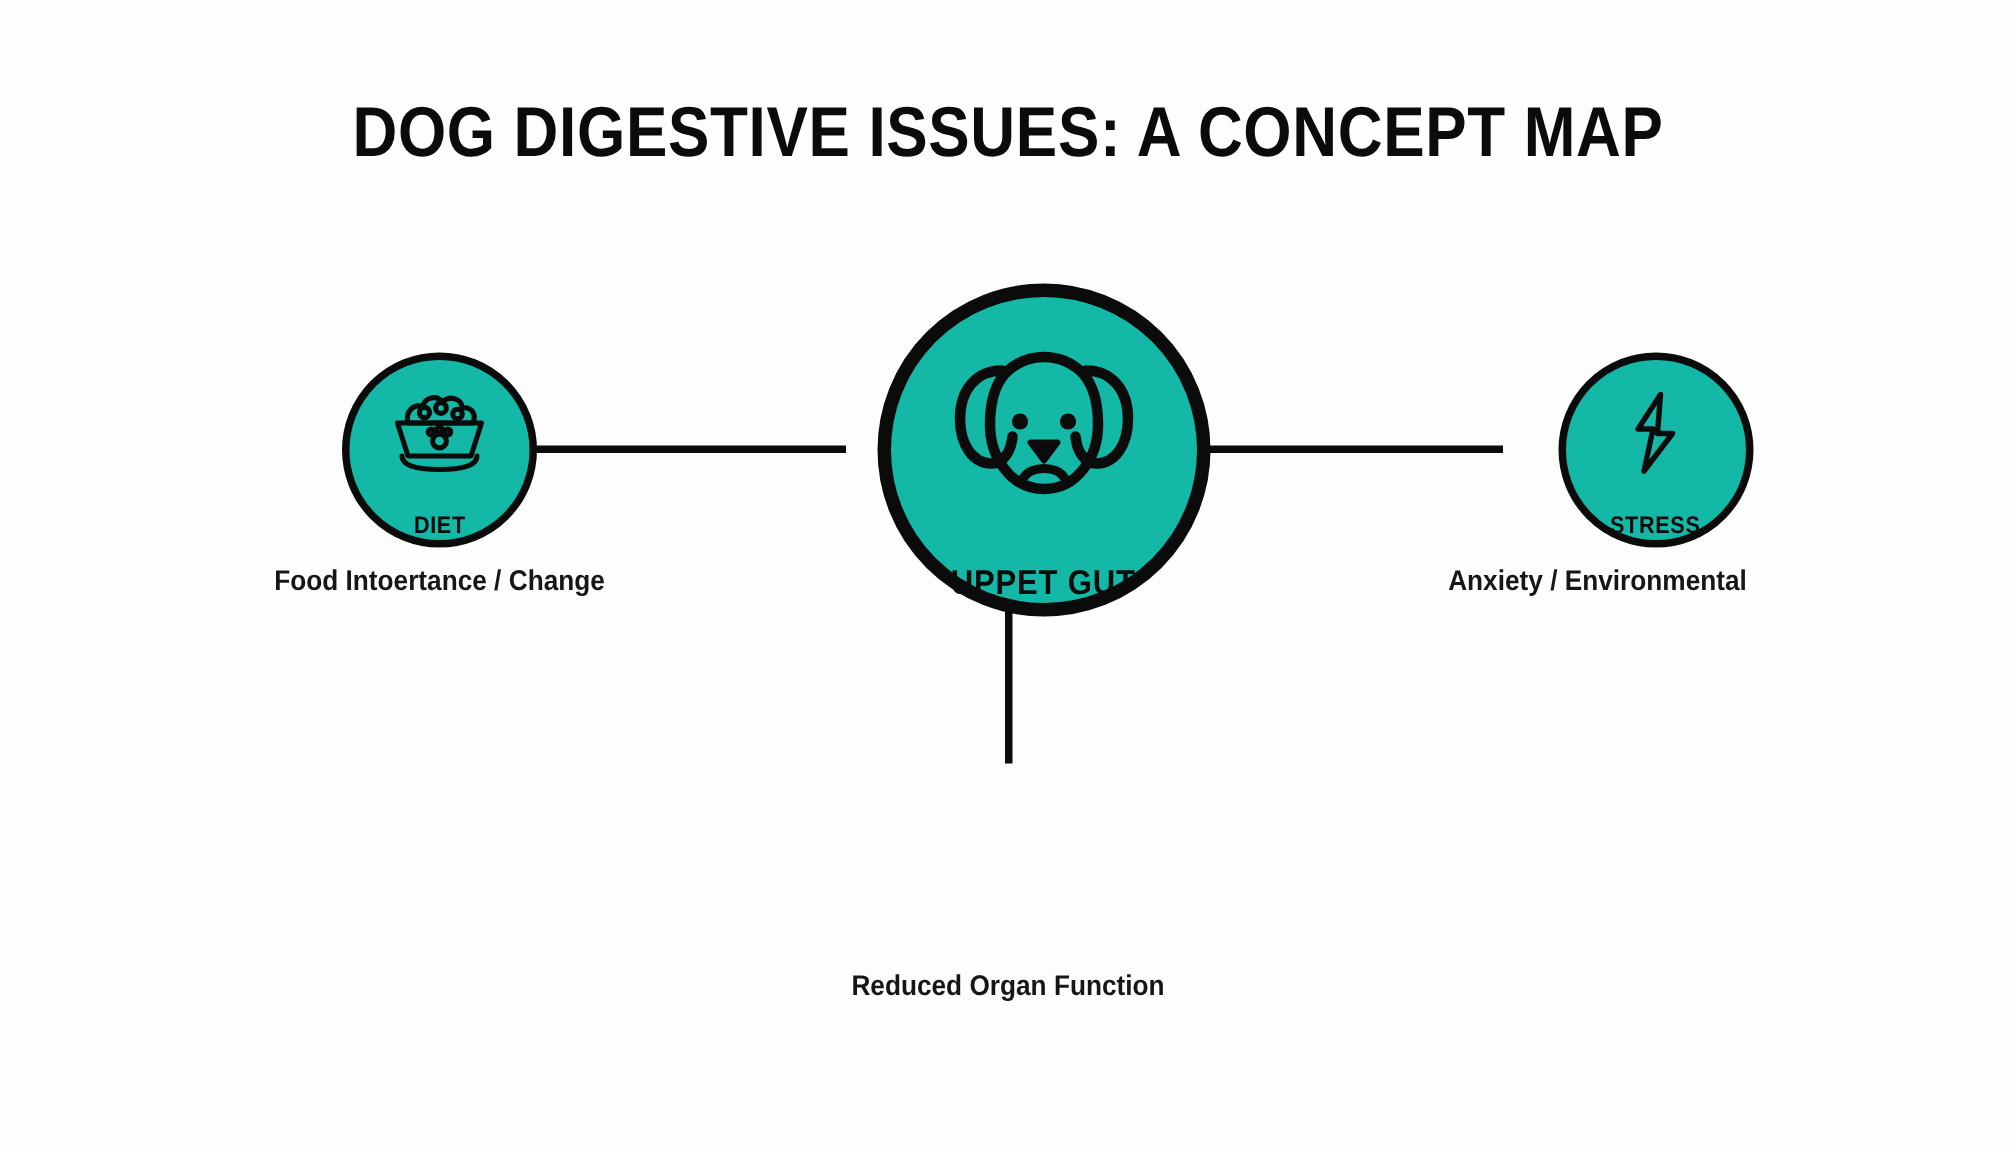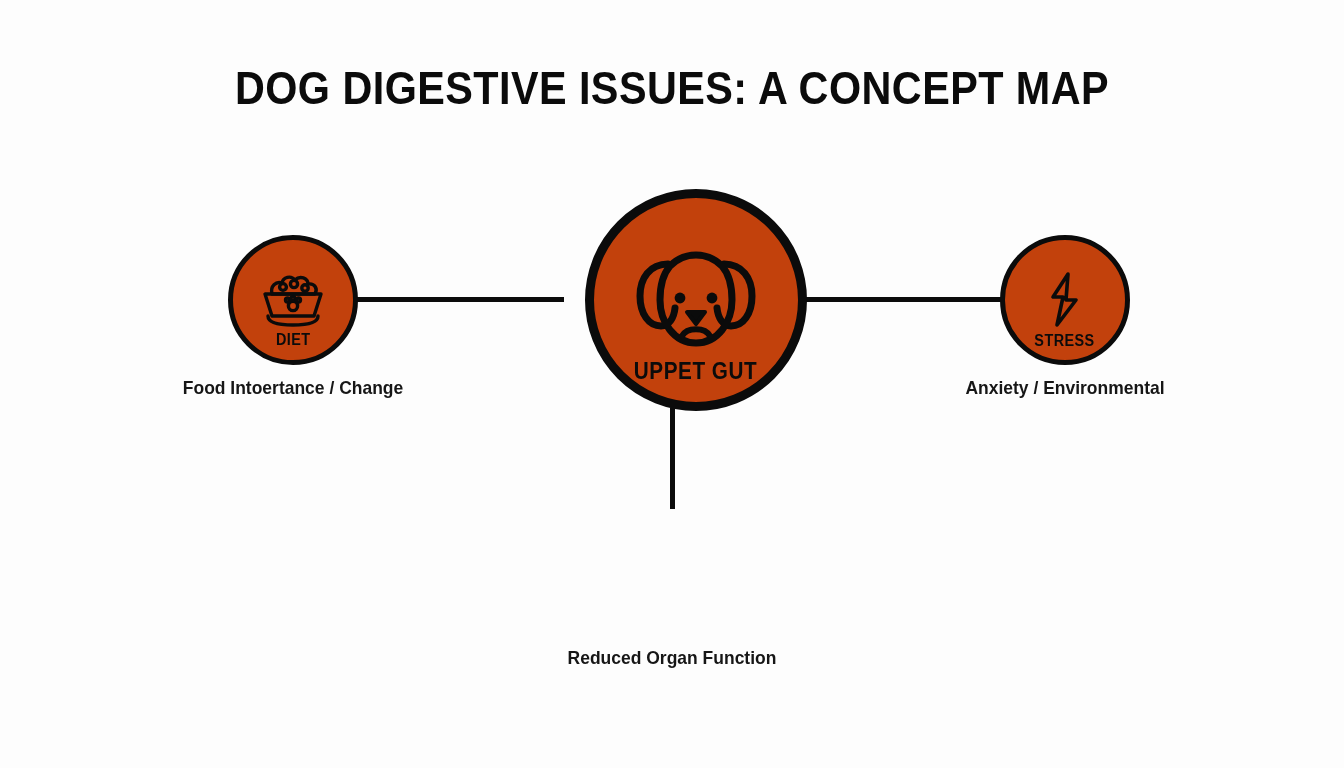--- a/index.html
+++ b/index.html
@@ -46,45 +46,45 @@
     height: 5px;
   }
   .edge-vertical {
     width: 5px;
   }
 
   
   .node {
     position: absolute;
     border-radius: 50%;
-    background: #c2410c;
+    background: #14b8a6;
     border-style: solid;
     border-color: #0b0b0b;
     box-sizing: border-box;
     display: flex;
     flex-direction: column;
     align-items: center;
-    justify-content: center;
+    justify-content: space-between;
   }
   .node-central {
     width: 222px;
     height: 222px;
     left: 585px;
     top: 189px;
     border-width: 9px;
     padding-top: 33px;
   }
   .node-satellite {
     width: 130px;
     height: 130px;
     border-width: 5px;
     padding-top: 20px;
   }
   .node-diet   { left: 228px;  top: 235px; }
-  .node-stress { left: 1000px; top: 235px; }
+  .node-stress { left: 1039px; top: 235px; }
   .node-aging  { left: 607px;  top: 505px; }
 
   .node-icon {
     display: block;
     line-height: 0;
   }
   .node-central .node-icon { margin-bottom: 6px; }
   .node-satellite .node-icon { margin-bottom: 3px; }
 
   .node-label {

